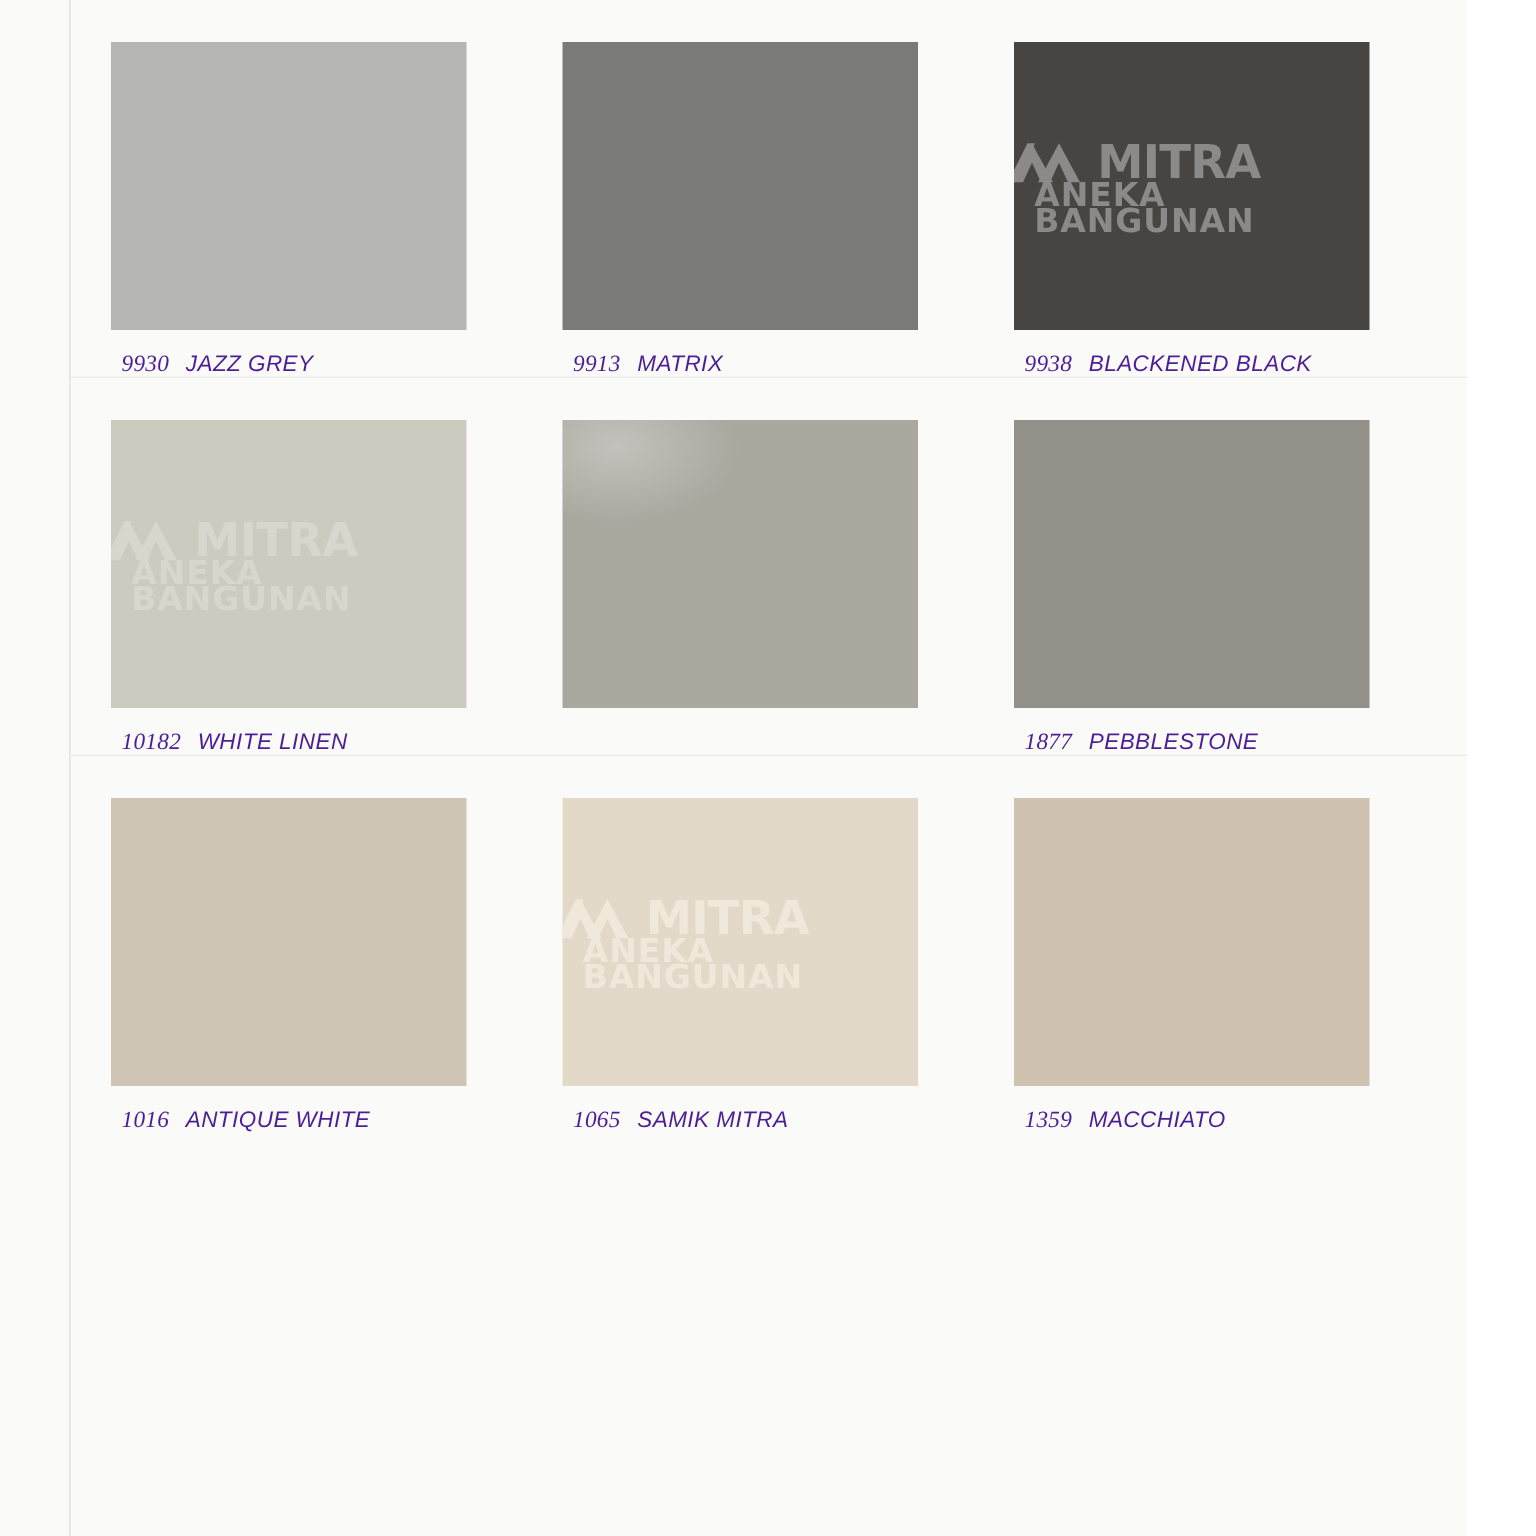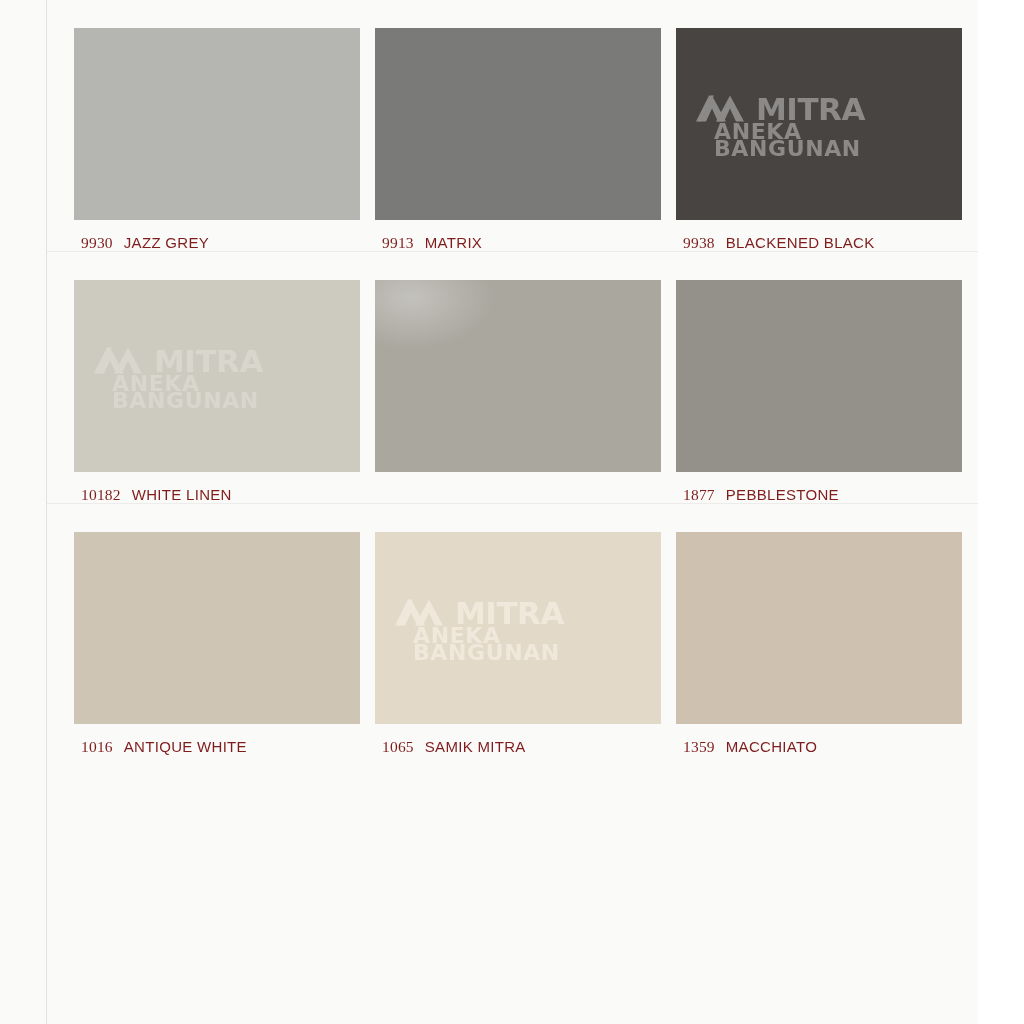--- a/index.html
+++ b/index.html
@@ -63,34 +63,34 @@
   .swatch-cell {
     position: relative;
     width: 301px;
     box-sizing: border-box;
     padding-top: 28px;
     padding-left: 27px;
   }
 
   .chip {
     position: relative;
-    width: 274px;
+    width: 237px;
     height: 192px;
     overflow: hidden;
-    padding-left: 12px;
   }
 
   .chip-label {
     margin-top: 14px;
     margin-left: 7px;
     font-size: 15.5px;
-    color: #7f1d1d;
+    color: #4c1d95;
     letter-spacing: 0.2px;
     white-space: nowrap;
     font-family: "Liberation Serif", serif;
+    font-style: italic;
   }
   .chip-code {
     font-family: "Liberation Serif", serif;
   }
   .chip-name {
     margin-left: 11px;
     font-family: "Liberation Sans", sans-serif;
     font-size: 15px;
     letter-spacing: 0.3px;
   }

